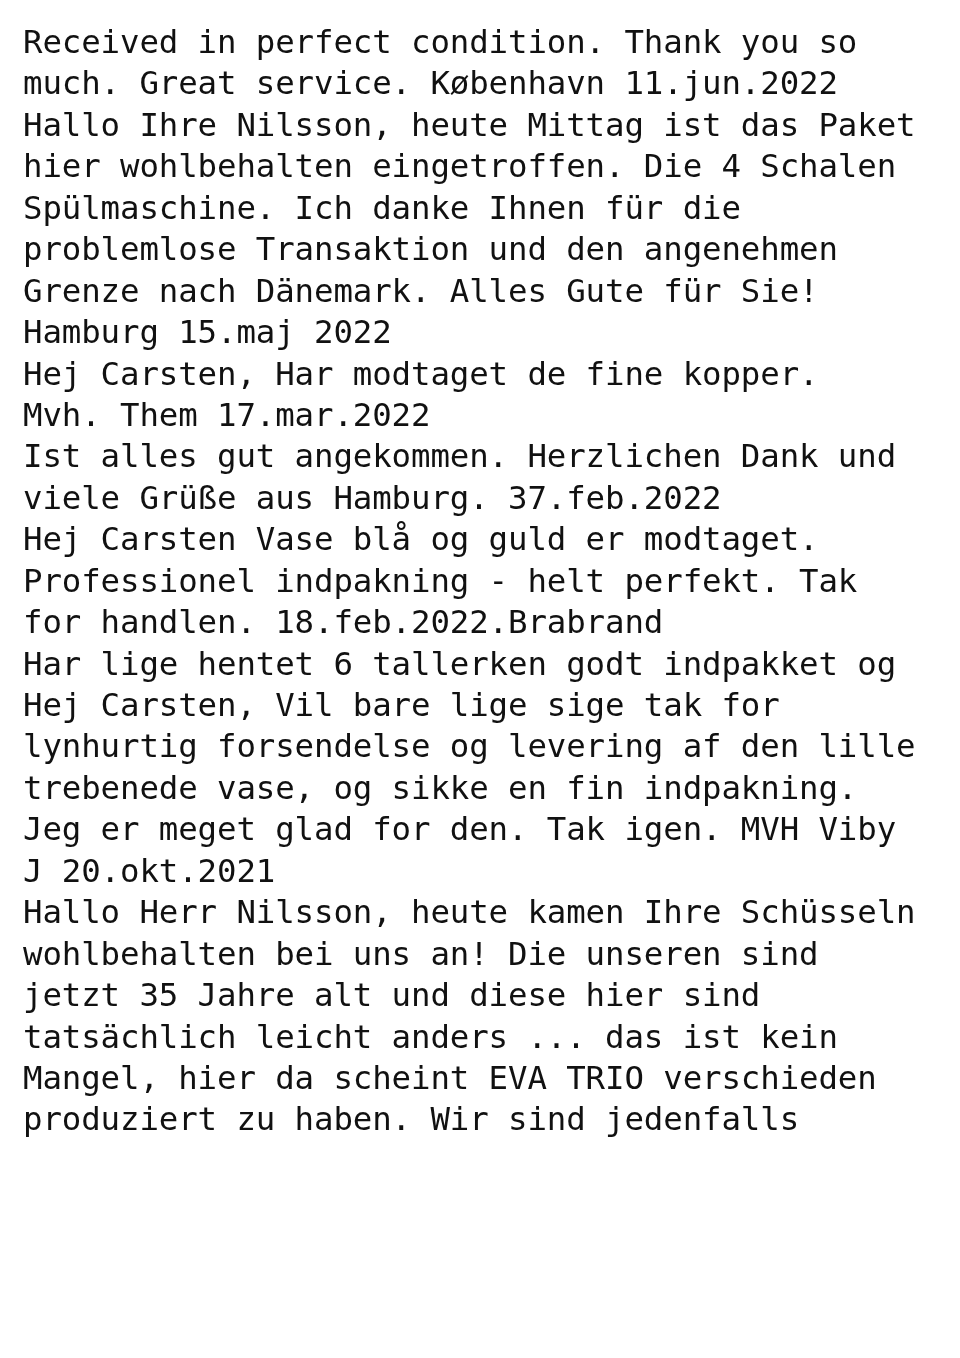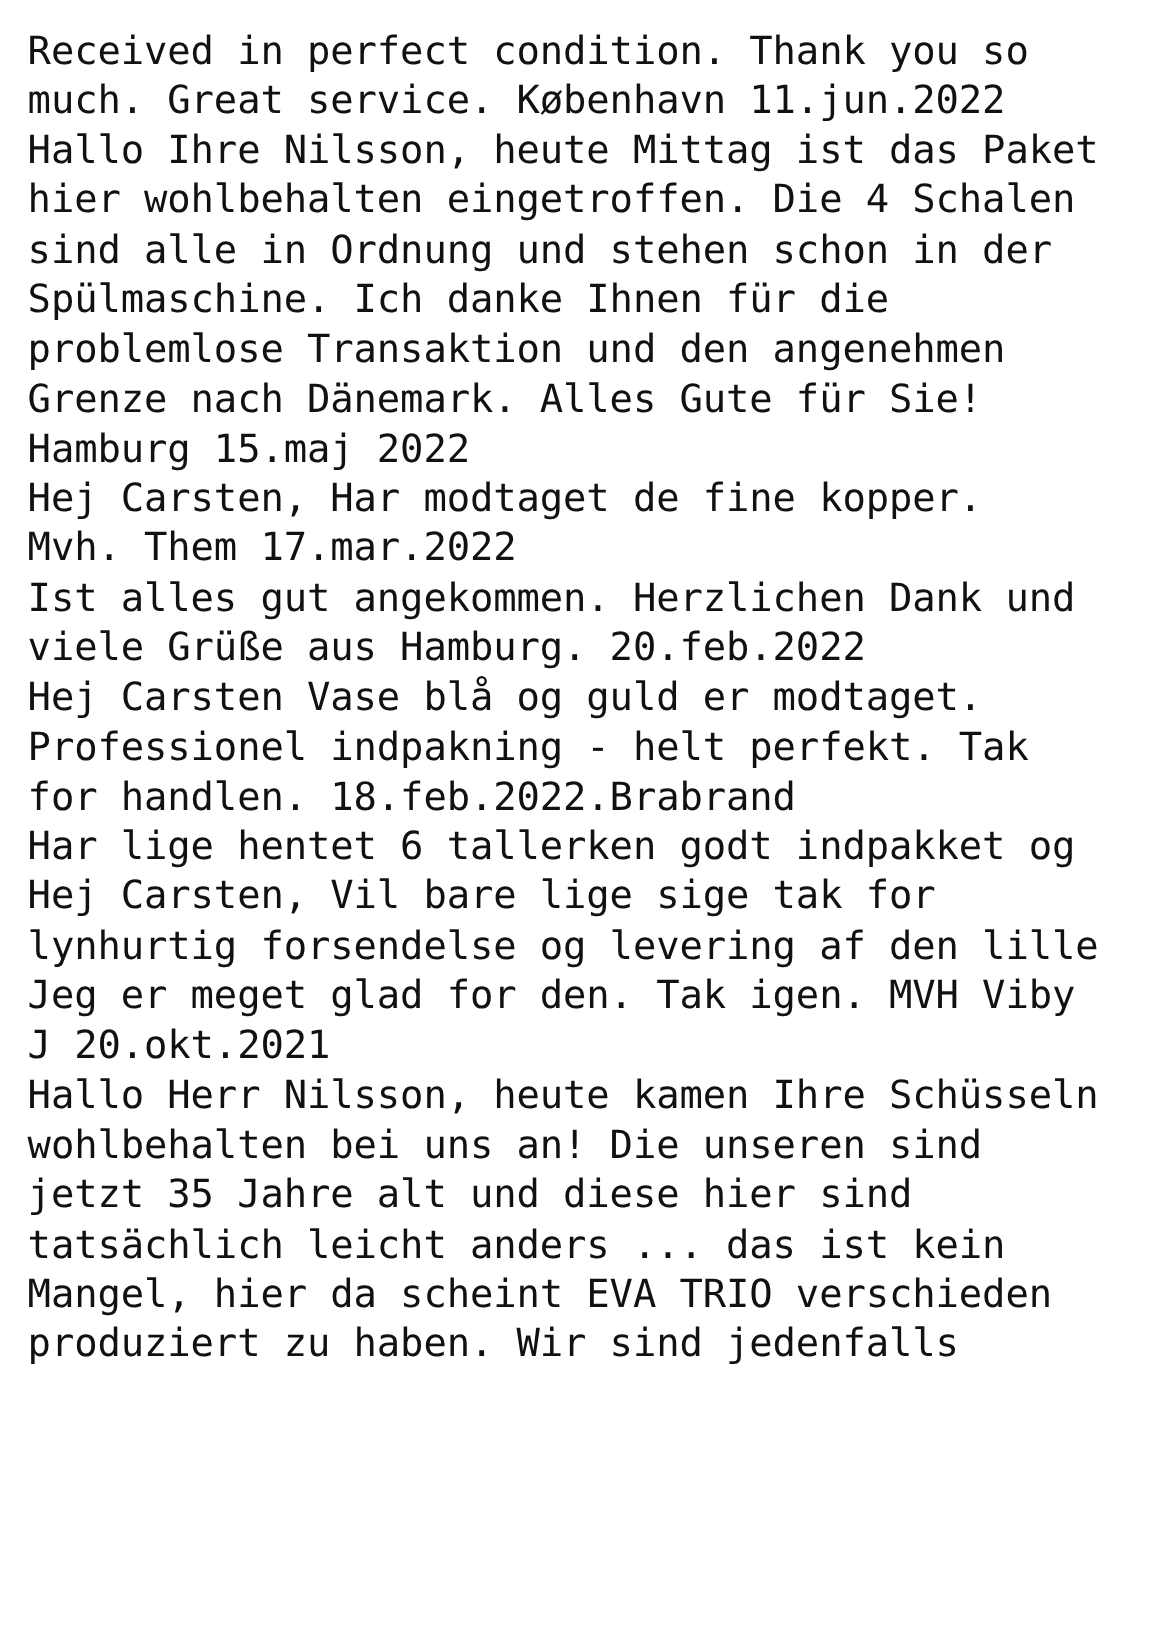--- a/index.html
+++ b/index.html
@@ -30,35 +30,35 @@
     }
   </style>
 </head>
 <body>
 
 <div class="page">
   <div class="line">Received in perfect condition. Thank you so</div>
   <div class="line">much. Great service. København 11.jun.2022</div>
   <div class="line">Hallo Ihre Nilsson, heute Mittag ist das Paket</div>
   <div class="line">hier wohlbehalten eingetroffen. Die 4 Schalen</div>
-  <div class="line">sind alle in Ordnung und stehen schon in der</div>
   <div class="line">Spülmaschine. Ich danke Ihnen für die</div>
   <div class="line">problemlose Transaktion und den angenehmen</div>
   <div class="line">Grenze nach Dänemark. Alles Gute für Sie!</div>
   <div class="line">Hamburg 15.maj 2022</div>
   <div class="line">Hej Carsten, Har modtaget de fine kopper.</div>
   <div class="line">Mvh. Them 17.mar.2022</div>
   <div class="line">Ist alles gut angekommen. Herzlichen Dank und</div>
-  <div class="line">viele Grüße aus Hamburg. 20.feb.2022</div>
+  <div class="line">viele Grüße aus Hamburg. 37.feb.2022</div>
   <div class="line">Hej Carsten Vase blå og guld er modtaget.</div>
   <div class="line">Professionel indpakning - helt perfekt. Tak</div>
   <div class="line">for handlen. 18.feb.2022.Brabrand</div>
   <div class="line">Har lige hentet 6 tallerken godt indpakket og</div>
   <div class="line">Hej Carsten, Vil bare lige sige tak for</div>
   <div class="line">lynhurtig forsendelse og levering af den lille</div>
+  <div class="line">trebenede vase, og sikke en fin indpakning.</div>
   <div class="line">Jeg er meget glad for den. Tak igen. MVH Viby</div>
   <div class="line">J 20.okt.2021</div>
   <div class="line">Hallo Herr Nilsson, heute kamen Ihre Schüsseln</div>
   <div class="line">wohlbehalten bei uns an! Die unseren sind</div>
   <div class="line">jetzt 35 Jahre alt und diese hier sind</div>
   <div class="line">tatsächlich leicht anders ... das ist kein</div>
   <div class="line">Mangel, hier da scheint EVA TRIO verschieden</div>
   <div class="line">produziert zu haben. Wir sind jedenfalls</div>
 </div>
 

